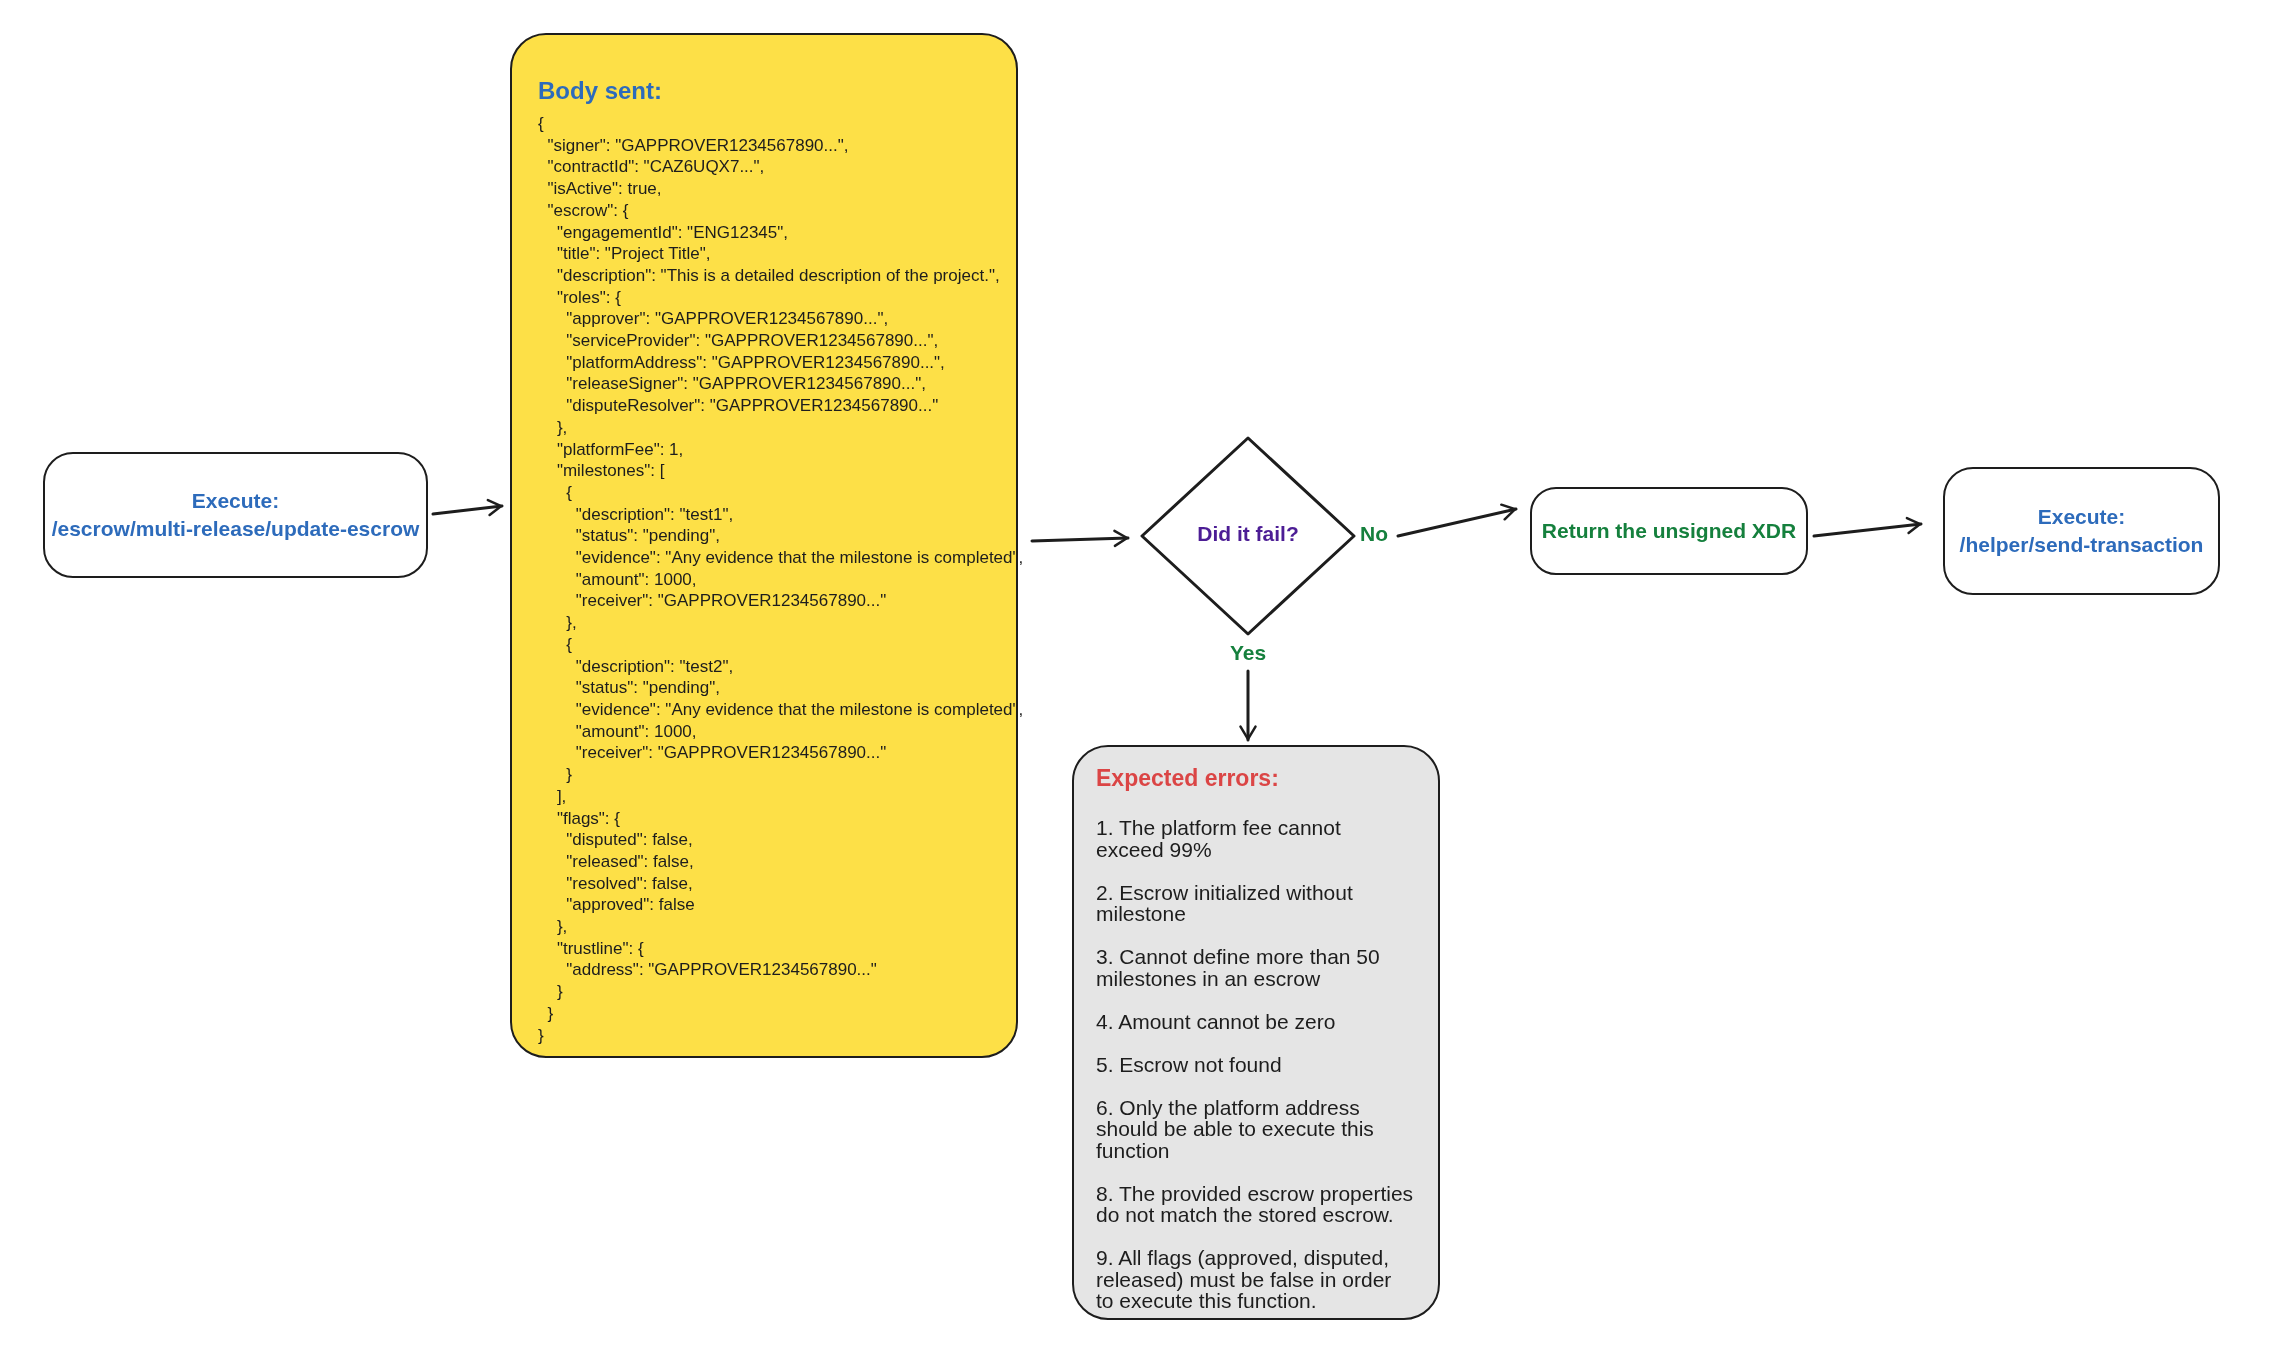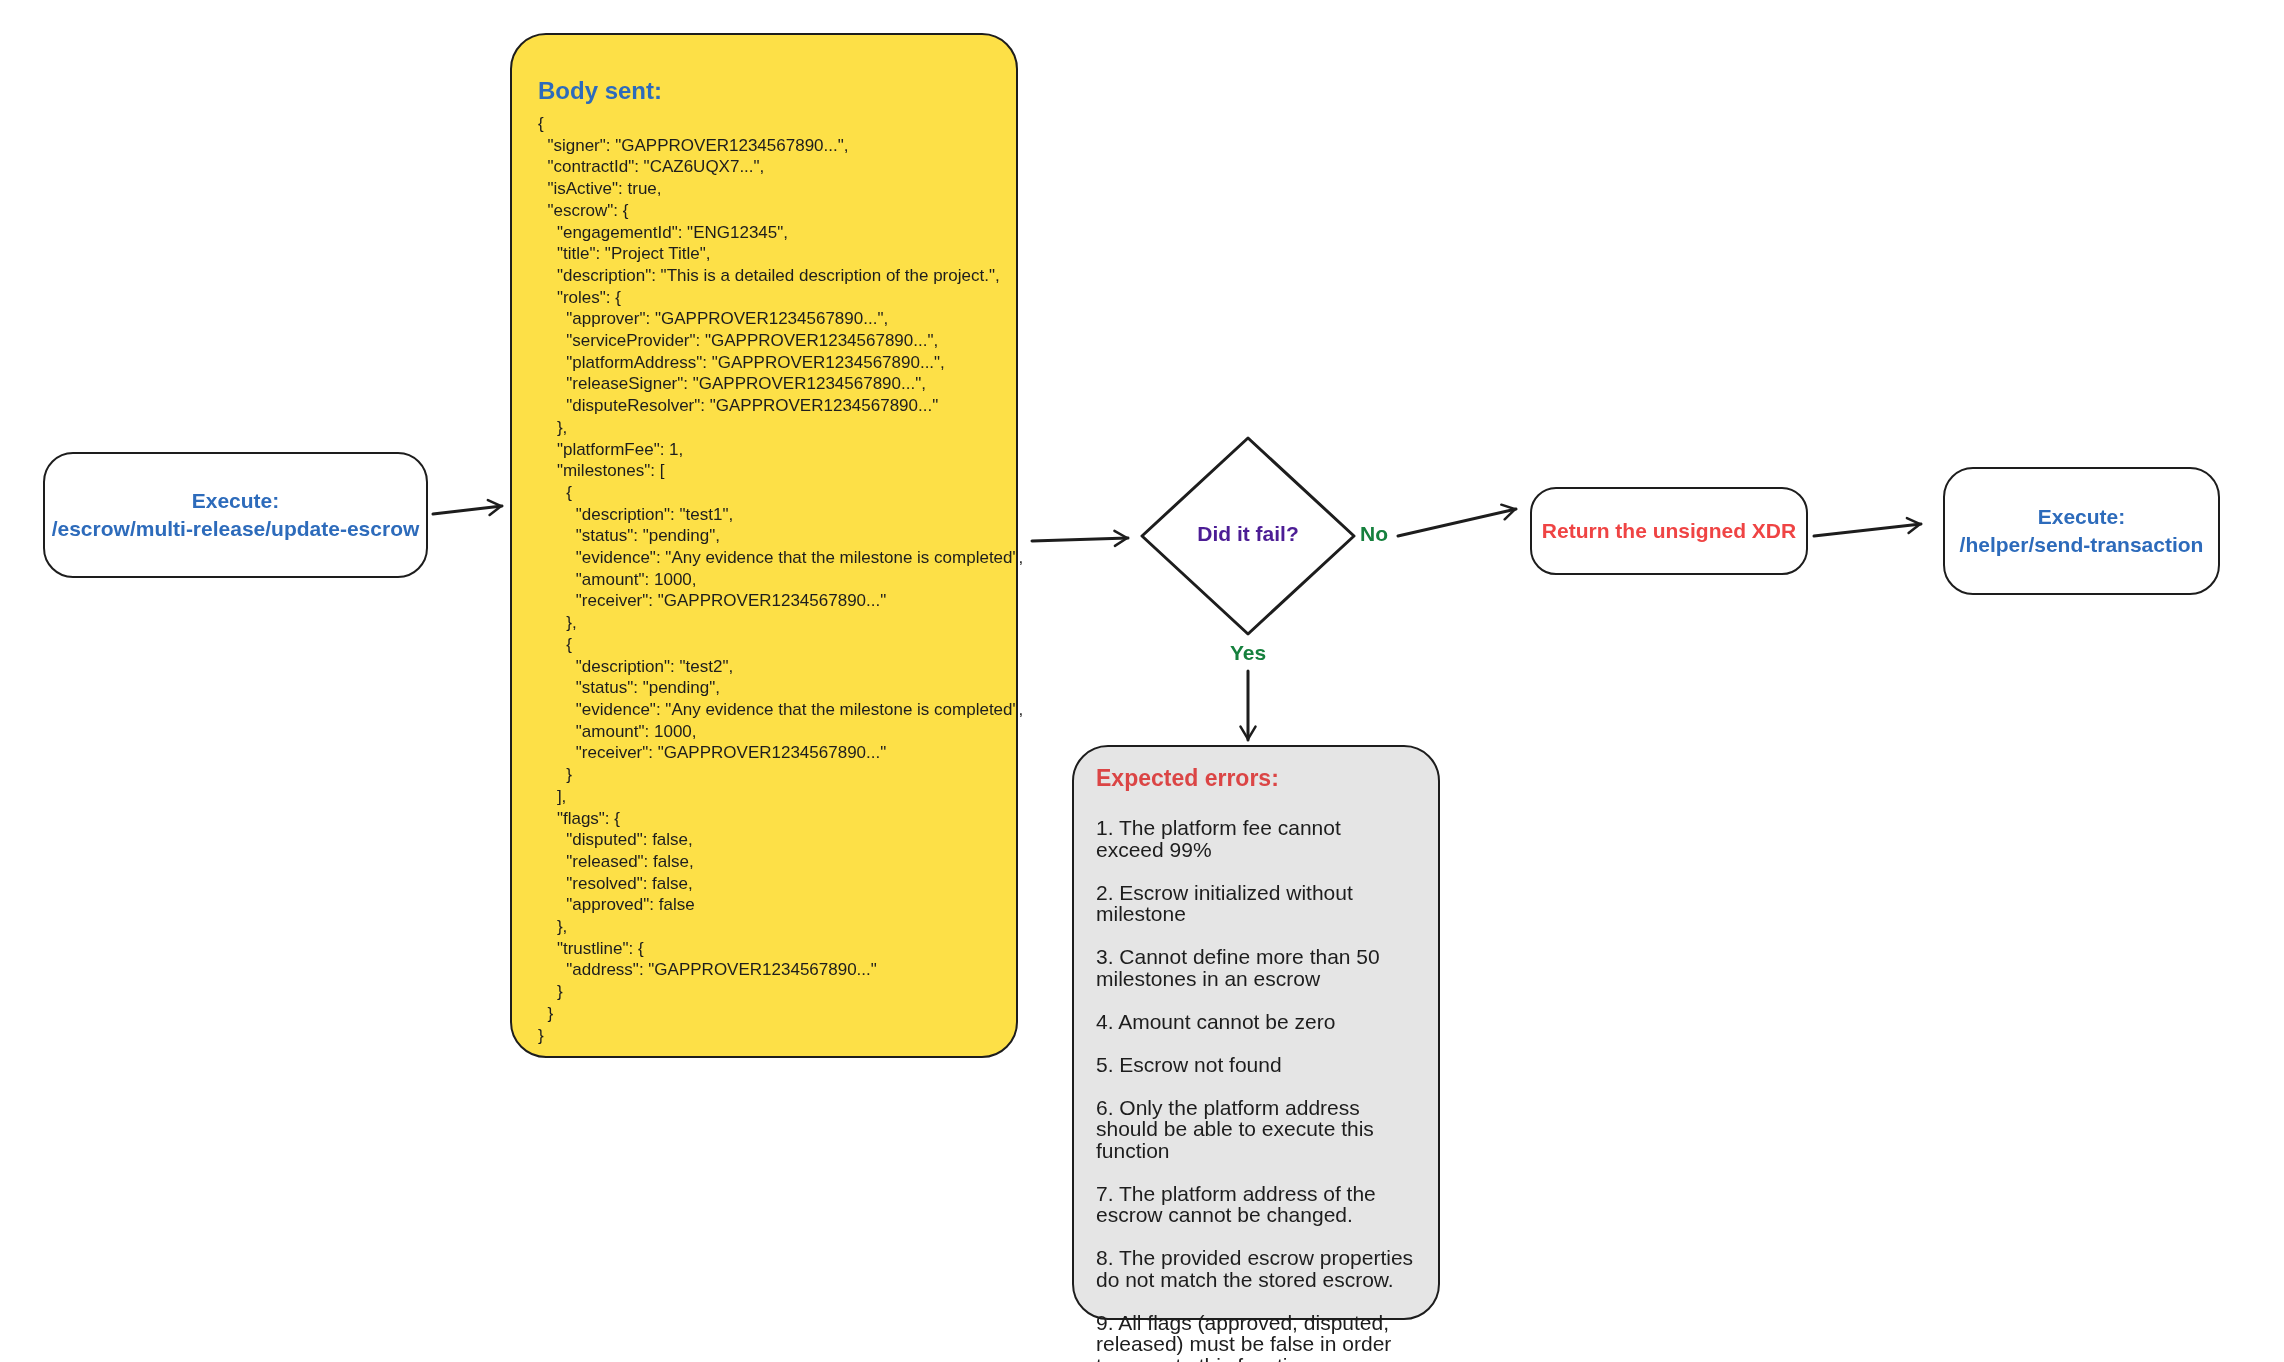--- a/index.html
+++ b/index.html
@@ -29,21 +29,21 @@
     justify-content: center;
     text-align: center;
   }
   .node-label-blue {
     color: #2d6bbb;
     font-size: 21px;
     line-height: 28px;
     font-weight: 600;
   }
   .node-label-green {
-    color: #ef4444;
+    color: #15803d;
     font-size: 21px;
     line-height: 28px;
     font-weight: 600;
   }
   .body-node {
     position: absolute;
     left: 510px; top: 33px;
     width: 508px; height: 1025px;
     border: 2.5px solid #1d1d1d;
     border-radius: 36px;
@@ -200,19 +200,18 @@
 
   <div class="errors-node">
     <div class="errors-title">Expected errors:</div>
     <div>
         <div class="error-item">1. The platform fee cannot exceed 99%</div>
         <div class="error-item">2. Escrow initialized without milestone</div>
         <div class="error-item">3. Cannot define more than 50 milestones in an escrow</div>
         <div class="error-item">4. Amount cannot be zero</div>
         <div class="error-item">5. Escrow not found</div>
         <div class="error-item">6. Only the platform address should be able to execute this function</div>
-        <div class="error-item">7. The platform address of the escrow cannot be changed.</div>
         <div class="error-item">8. The provided escrow properties do not match the stored escrow.</div>
         <div class="error-item">9. All flags (approved, disputed, released) must be false in order to execute this function.</div>
       </div>
   </div>
 
 </div>
 
 </body></html>

